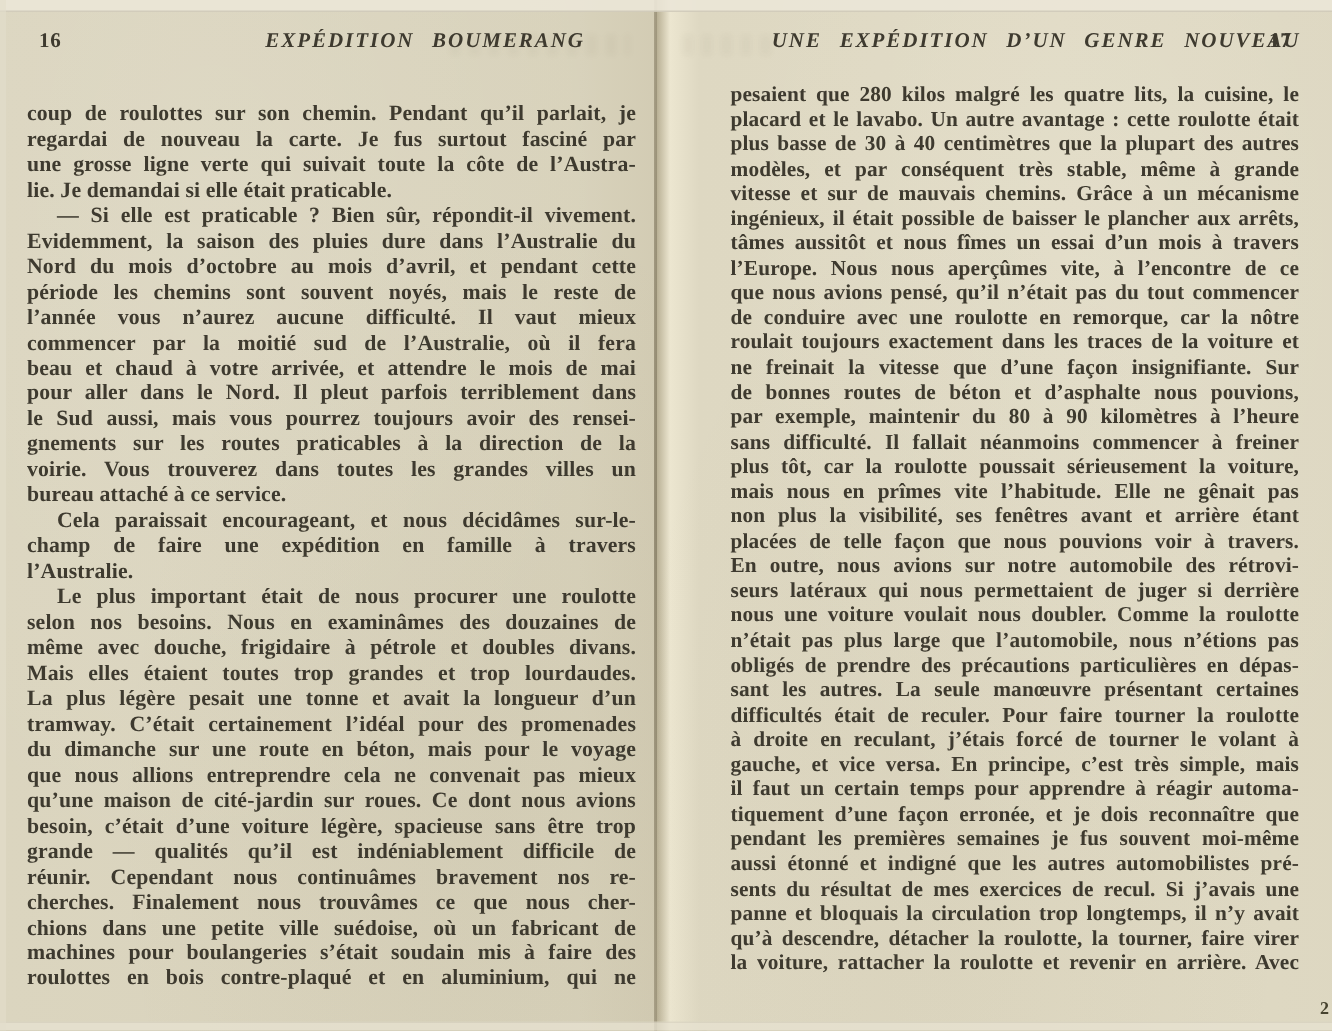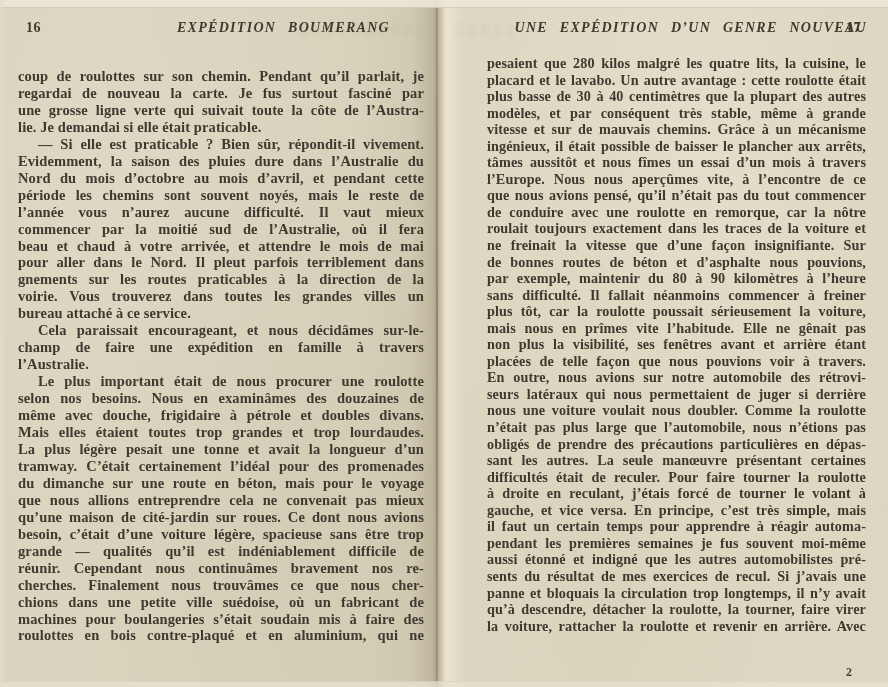--- a/index.html
+++ b/index.html
@@ -8,21 +8,21 @@
     overflow: hidden;
     background: #cfc9b2;
     font-family: "Liberation Serif", serif;
   }
   .spread {
     position: absolute; left: 0; top: 0;
     width: 888px; height: 687px;
     box-shadow: inset 0 0 60px rgba(90,80,55,0.18);
   }
   .page {
-    position: absolute; top: 0; height: 687px;
+    position: absolute; top: 0; height: 687px; padding-left: 34px;
   }
   .page.left {
     left: 0; width: 437px;
     background:
       radial-gradient(ellipse at 30% 20%, rgba(255,255,250,0.10), rgba(0,0,0,0) 60%),
       radial-gradient(ellipse at 70% 80%, rgba(110,95,60,0.05), rgba(0,0,0,0) 55%),
       linear-gradient(to right, #dbd5bf 0%, #d8d2bb 82%, #d2cbb3 94%, #beb79e 99%, #a89f85 100%);
   }
   .page.right {
     left: 437px; width: 451px;
@@ -135,20 +135,21 @@
         <div class="line">une grosse ligne verte qui suivait toute la côte de l’Austra-</div>
         <div class="line no-just">lie. Je demandai si elle était praticable.</div>
         <div class="line indent">— Si elle est praticable ? Bien sûr, répondit-il vivement.</div>
         <div class="line">Evidemment, la saison des pluies dure dans l’Australie du</div>
         <div class="line">Nord du mois d’octobre au mois d’avril, et pendant cette</div>
         <div class="line">période les chemins sont souvent noyés, mais le reste de</div>
         <div class="line">l’année vous n’aurez aucune difficulté. Il vaut mieux</div>
         <div class="line">commencer par la moitié sud de l’Australie, où il fera</div>
         <div class="line">beau et chaud à votre arrivée, et attendre le mois de mai</div>
         <div class="line">pour aller dans le Nord. Il pleut parfois terriblement dans</div>
+        <div class="line">le Sud aussi, mais vous pourrez toujours avoir des rensei-</div>
         <div class="line">gnements sur les routes praticables à la direction de la</div>
         <div class="line">voirie. Vous trouverez dans toutes les grandes villes un</div>
         <div class="line no-just">bureau attaché à ce service.</div>
         <div class="line indent">Cela paraissait encourageant, et nous décidâmes sur-le-</div>
         <div class="line">champ de faire une expédition en famille à travers</div>
         <div class="line no-just">l’Australie.</div>
         <div class="line indent">Le plus important était de nous procurer une roulotte</div>
         <div class="line">selon nos besoins. Nous en examinâmes des douzaines de</div>
         <div class="line">même avec douche, frigidaire à pétrole et doubles divans.</div>
         <div class="line">Mais elles étaient toutes trop grandes et trop lourdaudes.</div>
@@ -195,20 +196,21 @@
         <div class="line">En outre, nous avions sur notre automobile des rétrovi-</div>
         <div class="line">seurs latéraux qui nous permettaient de juger si derrière</div>
         <div class="line">nous une voiture voulait nous doubler. Comme la roulotte</div>
         <div class="line">n’était pas plus large que l’automobile, nous n’étions pas</div>
         <div class="line">obligés de prendre des précautions particulières en dépas-</div>
         <div class="line">sant les autres. La seule manœuvre présentant certaines</div>
         <div class="line">difficultés était de reculer. Pour faire tourner la roulotte</div>
         <div class="line">à droite en reculant, j’étais forcé de tourner le volant à</div>
         <div class="line">gauche, et vice versa. En principe, c’est très simple, mais</div>
         <div class="line">il faut un certain temps pour apprendre à réagir automa-</div>
+        <div class="line">tiquement d’une façon erronée, et je dois reconnaître que</div>
         <div class="line">pendant les premières semaines je fus souvent moi-même</div>
         <div class="line">aussi étonné et indigné que les autres automobilistes pré-</div>
         <div class="line">sents du résultat de mes exercices de recul. Si j’avais une</div>
         <div class="line">panne et bloquais la circulation trop longtemps, il n’y avait</div>
         <div class="line">qu’à descendre, détacher la roulotte, la tourner, faire virer</div>
         <div class="line">la voiture, rattacher la roulotte et revenir en arrière. Avec</div>
       </div>
     <div class="signature-mark">2</div>
   </div>
 

